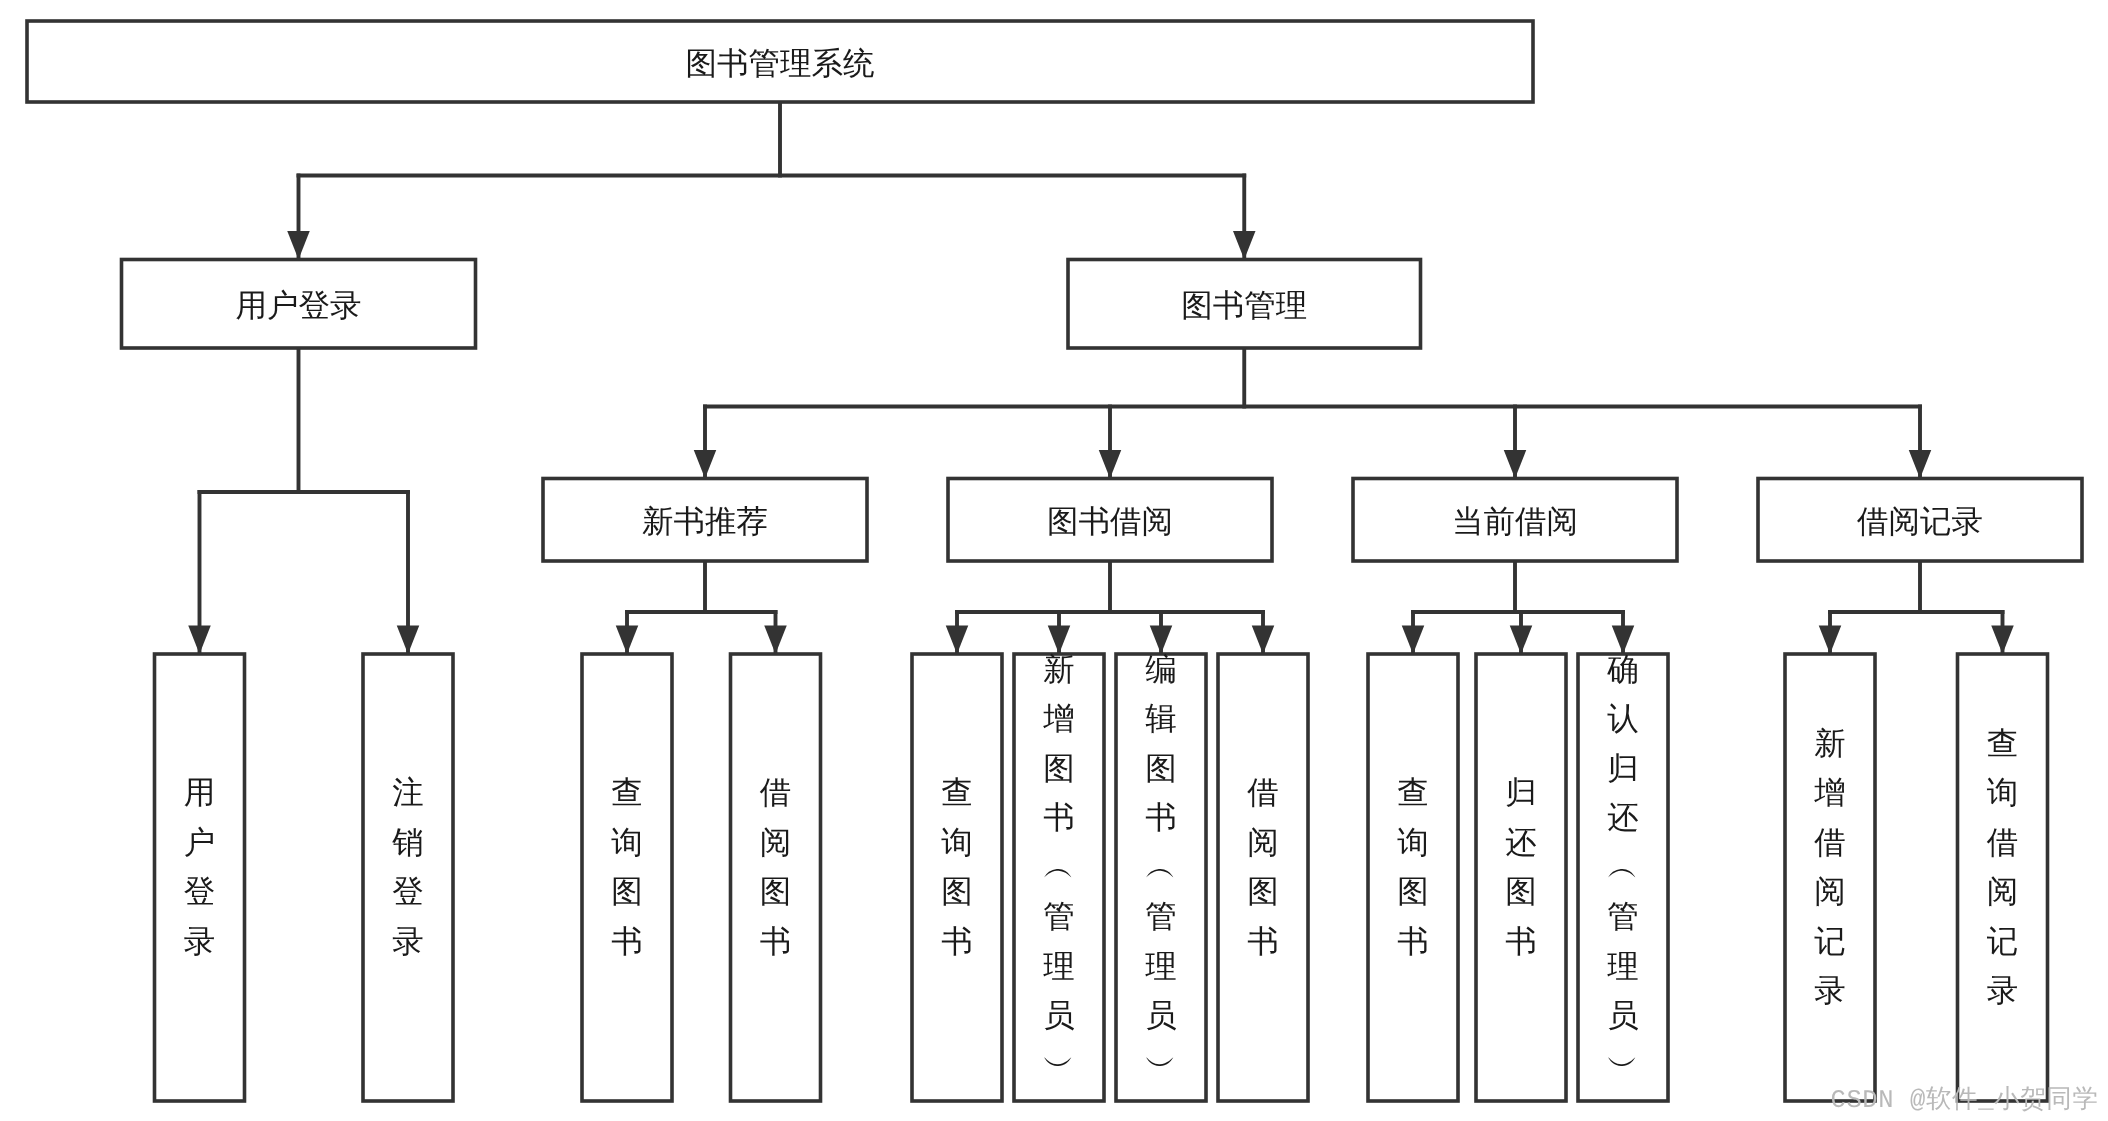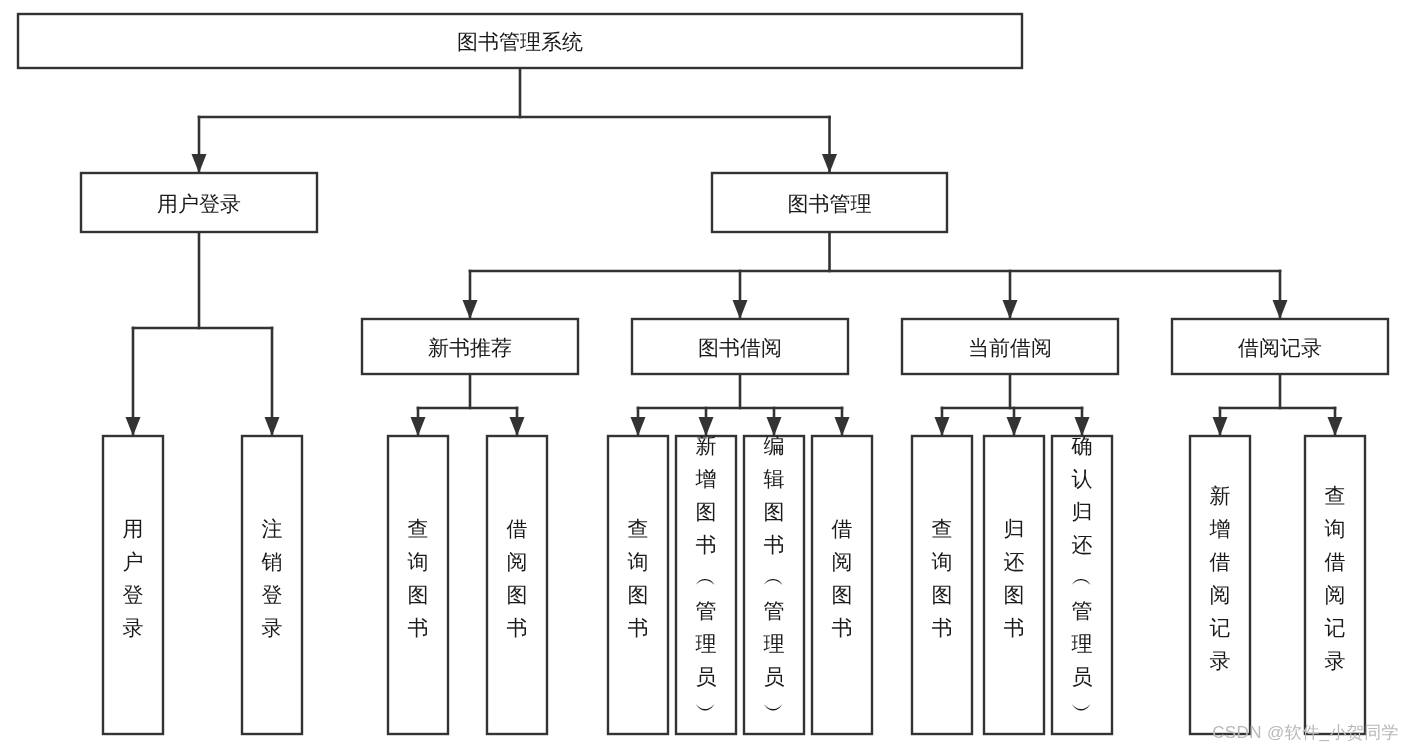--- a/index.html
+++ b/index.html
@@ -50,21 +50,21 @@
   .node-label-vertical {
     font-family: "DejaVu Sans", "Liberation Sans", sans-serif;
     font-size: 21px;
     fill: #1a1a1a;
     text-anchor: middle;
   }
   .watermark {
     position: absolute;
     right: 6px;
     bottom: 3px;
-    font-family: Liberation Sans, sans-serif;
+    font-family: Liberation Mono, monospace;
     font-size: 17px;
     color: #b9b9b9;
     letter-spacing: 0.4px;
     white-space: nowrap;
     user-select: none;
   }
 </style>
 </head>
 <body>
 

